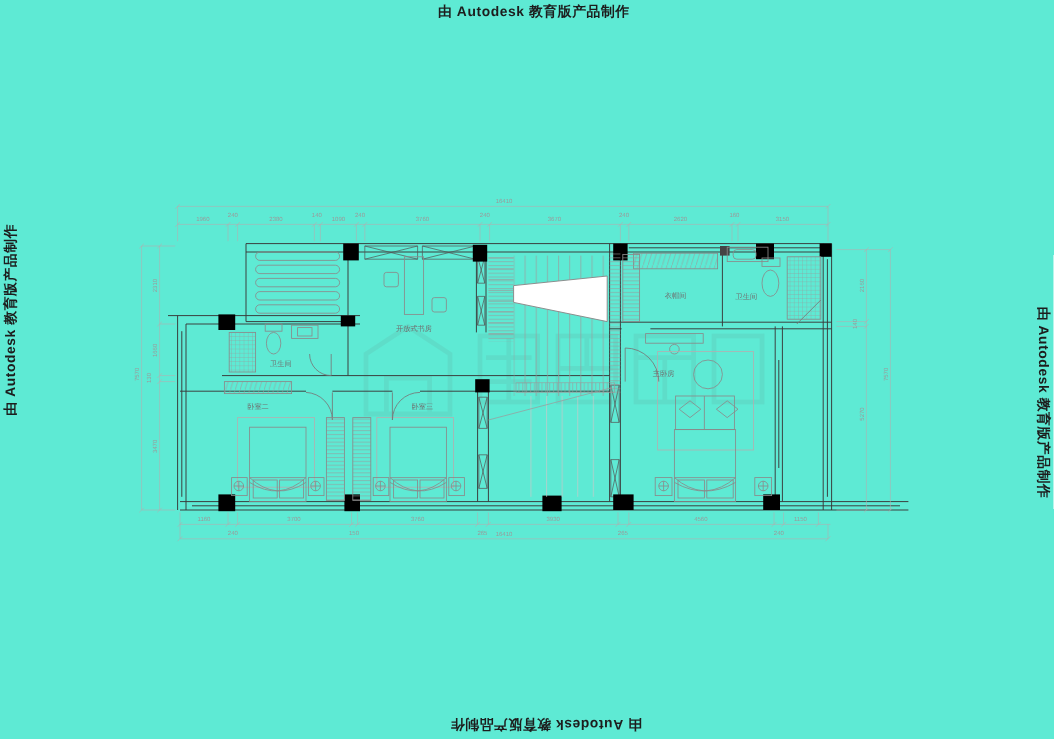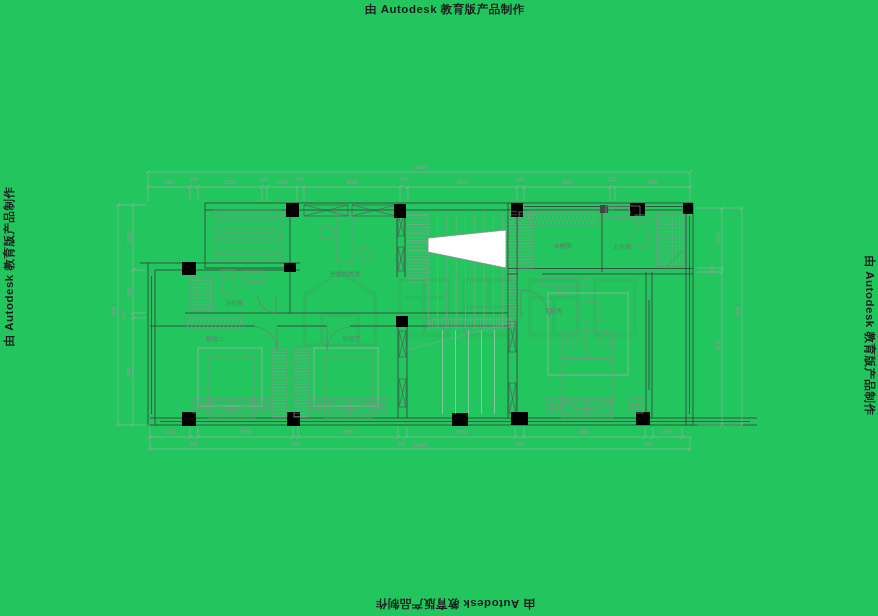--- a/index.html
+++ b/index.html
@@ -1,16 +1,16 @@
 <!DOCTYPE html>
 <html><head>
 <meta charset="utf-8">
 <style>
   html,body{margin:0;padding:0;background:#ffffff;}
-  #canvas{position:relative;width:878px;height:616px;background:#22c55e;overflow:hidden;
+  #canvas{position:relative;width:878px;height:616px;background:#5eead4;overflow:hidden;
           font-family:"Liberation Sans",sans-serif;}
   .wm{position:absolute;font-size:11.5px;font-weight:600;color:#1d1d1d;letter-spacing:.5px;
       white-space:nowrap;text-align:center;}
   .wm-top{left:365px;top:2px;width:150px;}
   .wm-bottom{left:385px;top:596px;width:150px;transform:rotate(180deg);}
   .wm-left{left:-96px;top:259px;width:210px;transform:rotate(-90deg);}
   .wm-right{left:764px;top:328px;width:210px;transform:rotate(90deg);}
   svg text{font-family:"Liberation Sans",sans-serif;}
   .dimtxt{font-size:5px;fill:#9a9a9a;}
   .roomtxt{font-size:6px;fill:#6f6f6f;}

